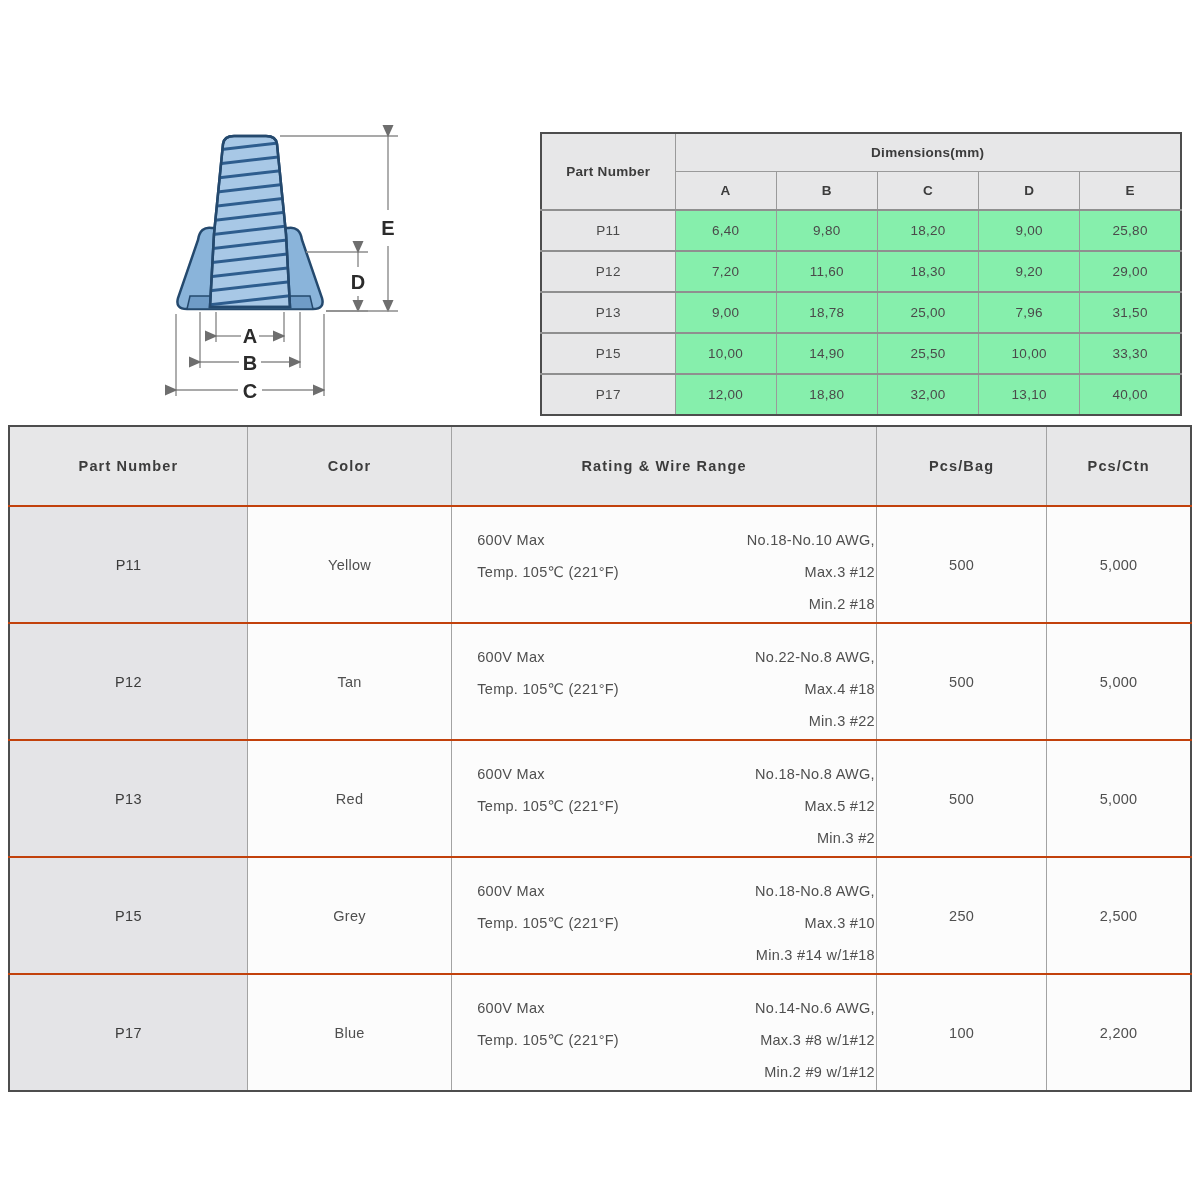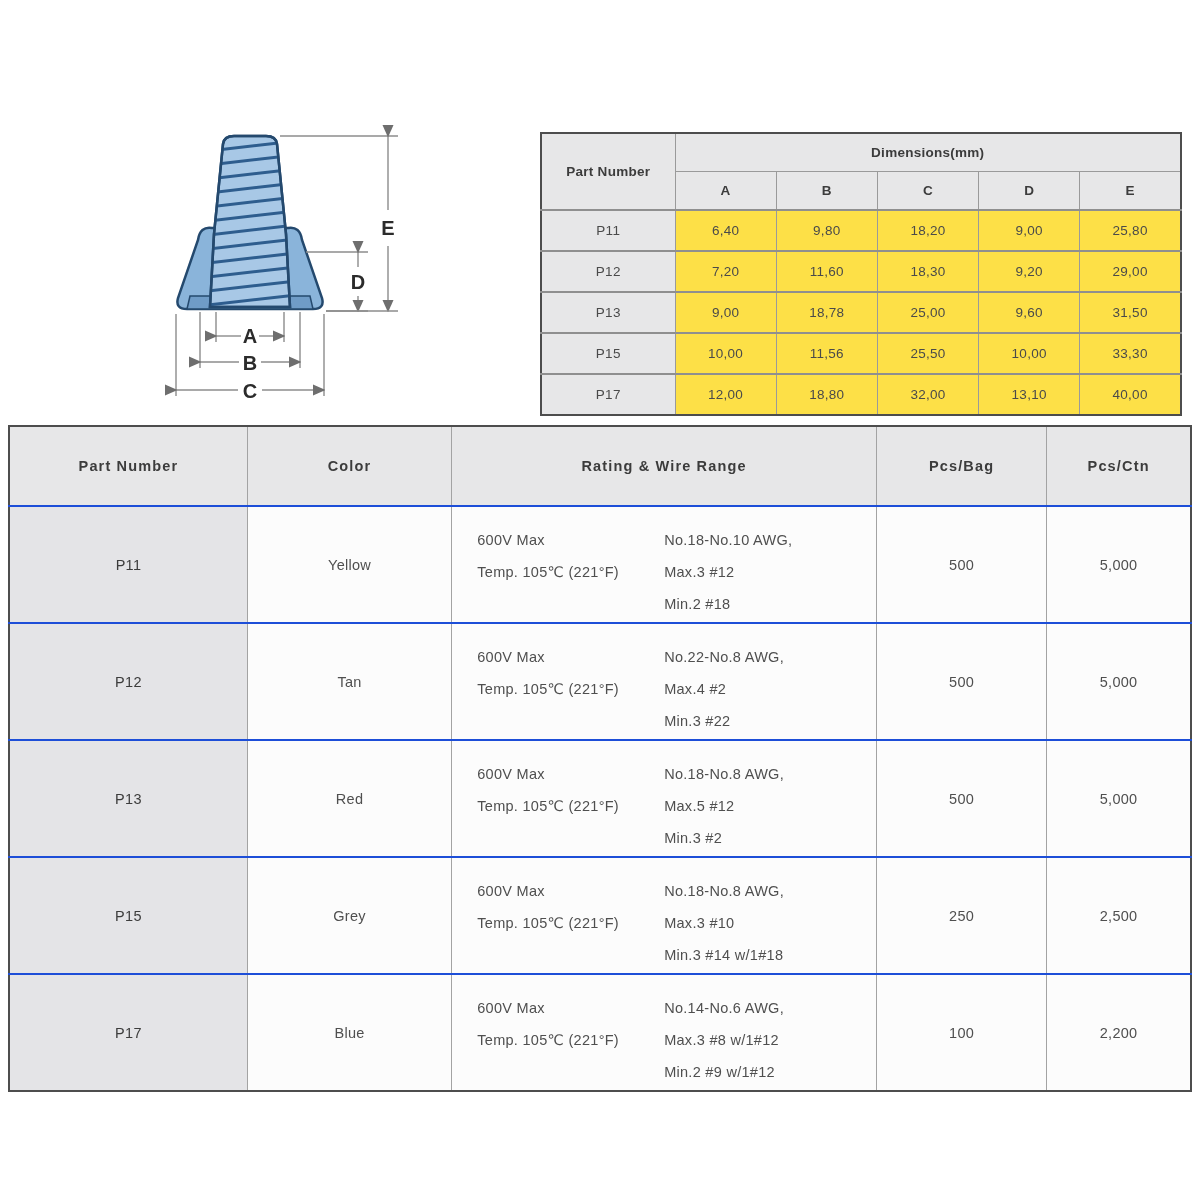--- a/index.html
+++ b/index.html
@@ -18,48 +18,48 @@
   }
   .dims-table,.dims-table th,.dims-table td{border:1px solid #9a9a9a;}
   .dims-table{border:2px solid #4d4d4d;}
   .dims-table th{
     background:#e7e7e8;font-weight:bold;color:#3c3c3c;
     height:37px;text-align:center;vertical-align:middle;padding:0 4px;
   }
   .dims-table th.part-head{width:134px;}
   .dims-table td{
     height:37px;text-align:center;vertical-align:middle;
-    background:#fde047;color:#4a4a4a;border-top:2px solid #8f8f8f;
+    background:#86efac;color:#4a4a4a;border-top:2px solid #8f8f8f;
   }
   .dims-table td.part-cell{background:#e7e7e8;}
   
   .spec-table{
     position:absolute;left:8px;top:425px;width:1184px;
     border-collapse:collapse;table-layout:fixed;
     font-size:14.5px;letter-spacing:0.02em;
   }
   .spec-table,.spec-table th,.spec-table td{border:1px solid #a3a3a3;}
   .spec-table{border:2px solid #4d4d4d;}
   .spec-table th{
     background:#e7e7e8;font-weight:bold;color:#3c3c3c;height:76px;
     text-align:center;vertical-align:middle;letter-spacing:0.08em;
   }
   .spec-table td{
     height:113px;background:#fcfcfc;text-align:center;vertical-align:middle;
-    border-top:2px solid #1d4ed8;color:#4f4f4f;
+    border-top:2px solid #c2410c;color:#4f4f4f;
   }
   .spec-table td.part-cell{background:#e4e4e7;color:#3c3c3c;}
   .col-part{width:238px}.col-color{width:204px}.col-rating{width:424px}
   .col-bag{width:170px}.col-ctn{width:144px}
   .rating-wrap{
     display:flex;align-items:flex-start;text-align:left;
     padding:14px 0 0 24px;box-sizing:border-box;
   }
   .rating-left{width:47%;line-height:32px;}
-  .rating-right{width:53%;line-height:32px;}
+  .rating-right{width:53%;line-height:32px;text-align:right;}
   
   .dim-label{font-family:"Liberation Sans",sans-serif;font-weight:bold;fill:#2b2b2b;}
 </style>
 </head>
 <body>
 
 <div class="top-area">
 
   <div class="diagram-box">
     <svg width="310" height="310" viewBox="0 0 310 310">
@@ -165,27 +165,27 @@
       <td>11,60</td>
       <td>18,30</td>
       <td>9,20</td>
       <td>29,00</td>
     </tr>
     <tr>
       <td class="part-cell">P13</td>
       <td>9,00</td>
       <td>18,78</td>
       <td>25,00</td>
-      <td>9,60</td>
+      <td>7,96</td>
       <td>31,50</td>
     </tr>
     <tr>
       <td class="part-cell">P15</td>
       <td>10,00</td>
-      <td>11,56</td>
+      <td>14,90</td>
       <td>25,50</td>
       <td>10,00</td>
       <td>33,30</td>
     </tr>
     <tr>
       <td class="part-cell">P17</td>
       <td>12,00</td>
       <td>18,80</td>
       <td>32,00</td>
       <td>13,10</td>
@@ -236,21 +236,21 @@
     <td class="part-cell">P12</td>
     <td>Tan</td>
     <td>
       <div class="rating-wrap">
         <div class="rating-left">
           <div>600V Max</div>
           <div>Temp. 105℃ (221°F)</div>
         </div>
         <div class="rating-right">
           <div>No.22-No.8 AWG,</div>
-          <div>Max.4 #2</div>
+          <div>Max.4 #18</div>
           <div>Min.3 #22</div>
         </div>
       </div>
     </td>
     <td>500</td>
     <td>5,000</td>
   </tr>
 
   <tr>
     <td class="part-cell">P13</td>

